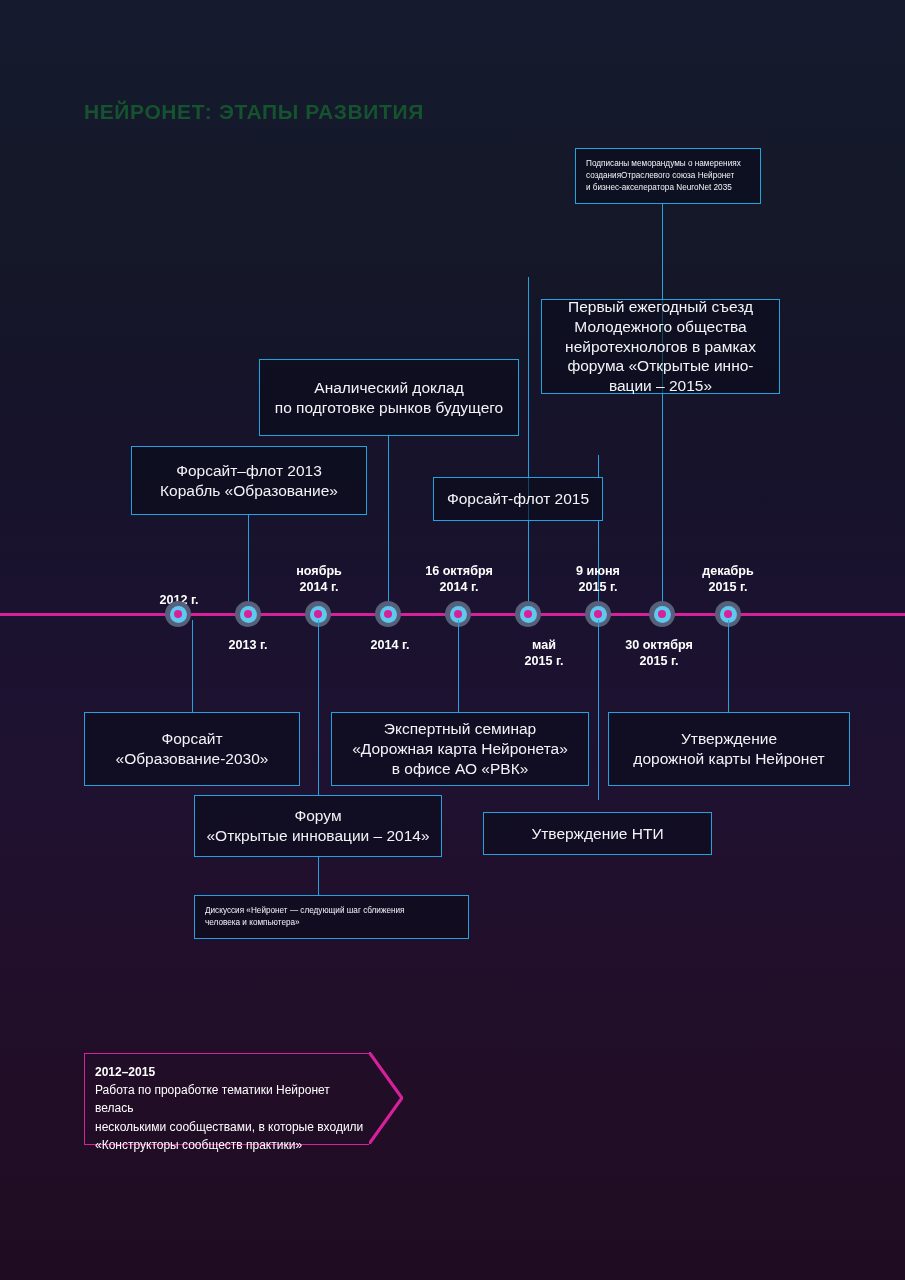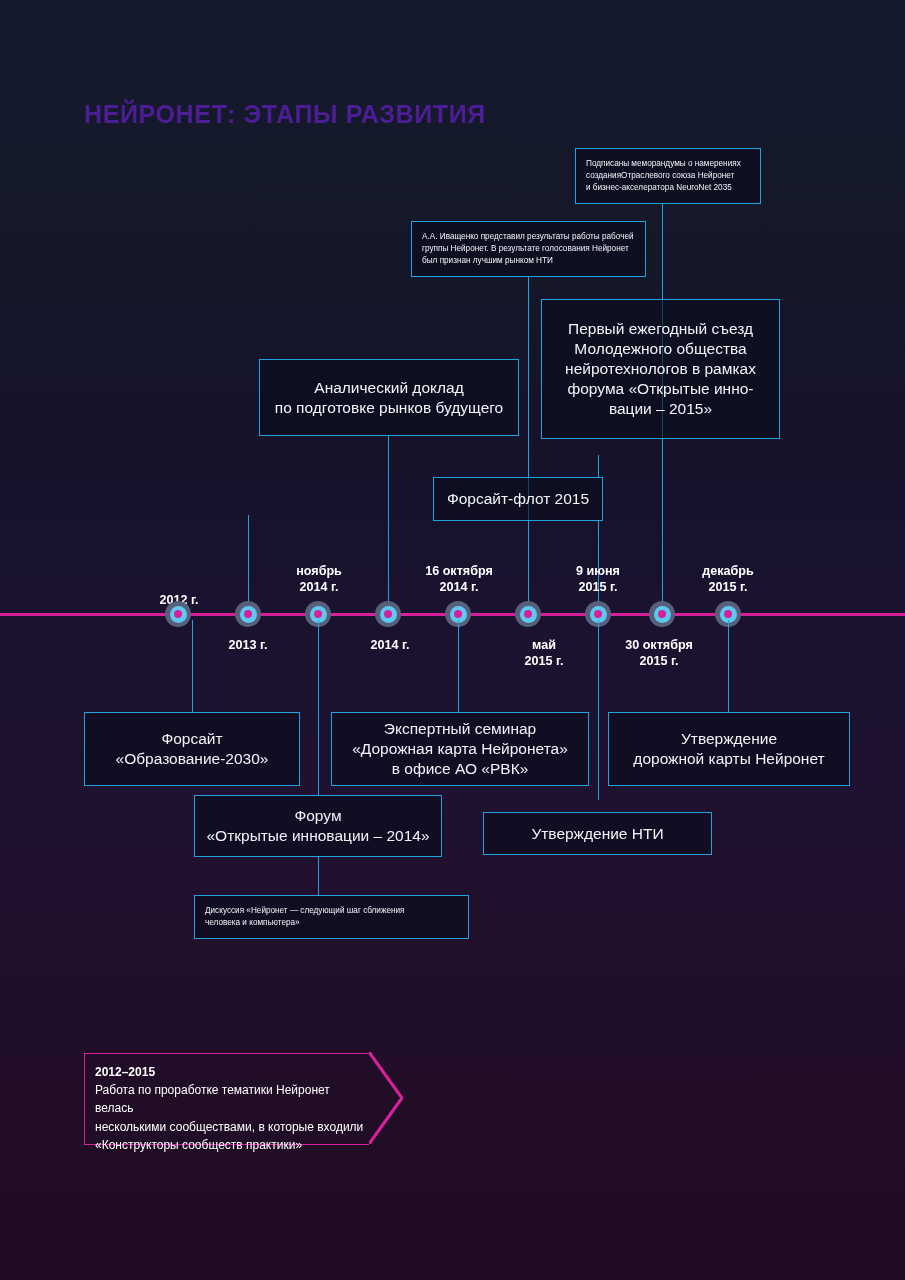--- a/index.html
+++ b/index.html
@@ -30,24 +30,24 @@
     left: 0; top: 0;
     width: 905px;
     height: 1280px;
   }
 
   
   .page-title {
     position: absolute;
     left: 84px;
     top: 100px;
-    font-size: 25px;
+    font-size: 21px;
     font-weight: bold;
     letter-spacing: 0.6px;
-    color: #4c1d95;
+    color: #14532d;
     white-space: nowrap;
   }
 
   
   .node {
     position: absolute;
     border: 1.6px solid #22a3e0;
     background: rgba(10,12,28,0.62);
     display: flex;
     align-items: center;
@@ -151,47 +151,46 @@
 
   <div class="node small" style="left:575px; top:148px; width:186px; height:56px;">
     <span class="txt">
       <span>Подписаны меморандумы о намерениях</span><br>
       <span>созданияОтраслевого союза Нейронет</span><br>
       <span>и бизнес-акселератора NeuroNet 2035</span>
     </span>
   </div>
   <div class="stem" style="left:661.5px; top:204px; height:401px;"></div>
 
-  <div class="node small" style="left:411px; top:221px; width:235px; height:56px;">
-    <span class="txt">
-      <span>А.А. Иващенко представил результаты работы рабочей</span><br>
-      <span>группы Нейронет. В результате голосования Нейронет</span><br>
-      <span>был признан лучшим рынком НТИ</span>
-    </span>
-  </div>
   <div class="stem" style="left:527.5px; top:277px; height:328px;"></div>
 
-  <div class="node big" style="left:541px; top:299px; width:239px; height:140px;">
+  <div class="node big" style="left:541px; top:299px; width:239px; height:95px;">
     <span class="txt">
       <span>Первый ежегодный съезд</span><br>
       <span>Молодежного общества</span><br>
       <span>нейротехнологов в рамках</span><br>
       <span>форума «Открытые инно-</span><br>
       <span>вации – 2015»</span>
     </span>
   </div>
 
   <div class="node big" style="left:259px; top:359px; width:260px; height:77px;">
     <span class="txt">
       <span>Аналический доклад</span><br>
       <span>по подготовке рынков будущего</span>
     </span>
   </div>
   <div class="stem" style="left:387.5px; top:436px; height:169px;"></div>
 
+  <div class="node big" style="left:131px; top:446px; width:236px; height:69px;">
+    <span class="txt">
+      <span>Форсайт–флот 2013</span><br>
+      <span>Корабль «Образование»</span>
+    </span>
+  </div>
   <div class="stem" style="left:247.5px; top:515px; height:90px;"></div>
 
   <div class="node big" style="left:433px; top:477px; width:170px; height:44px;">
     <span class="txt">
       <span>Форсайт-флот 2015</span>
     </span>
   </div>
   <div class="stem" style="left:597.5px; top:521px; height:84px;"></div>
   <div class="stem" style="left:597.5px; top:455px; height:22px;"></div>
 

